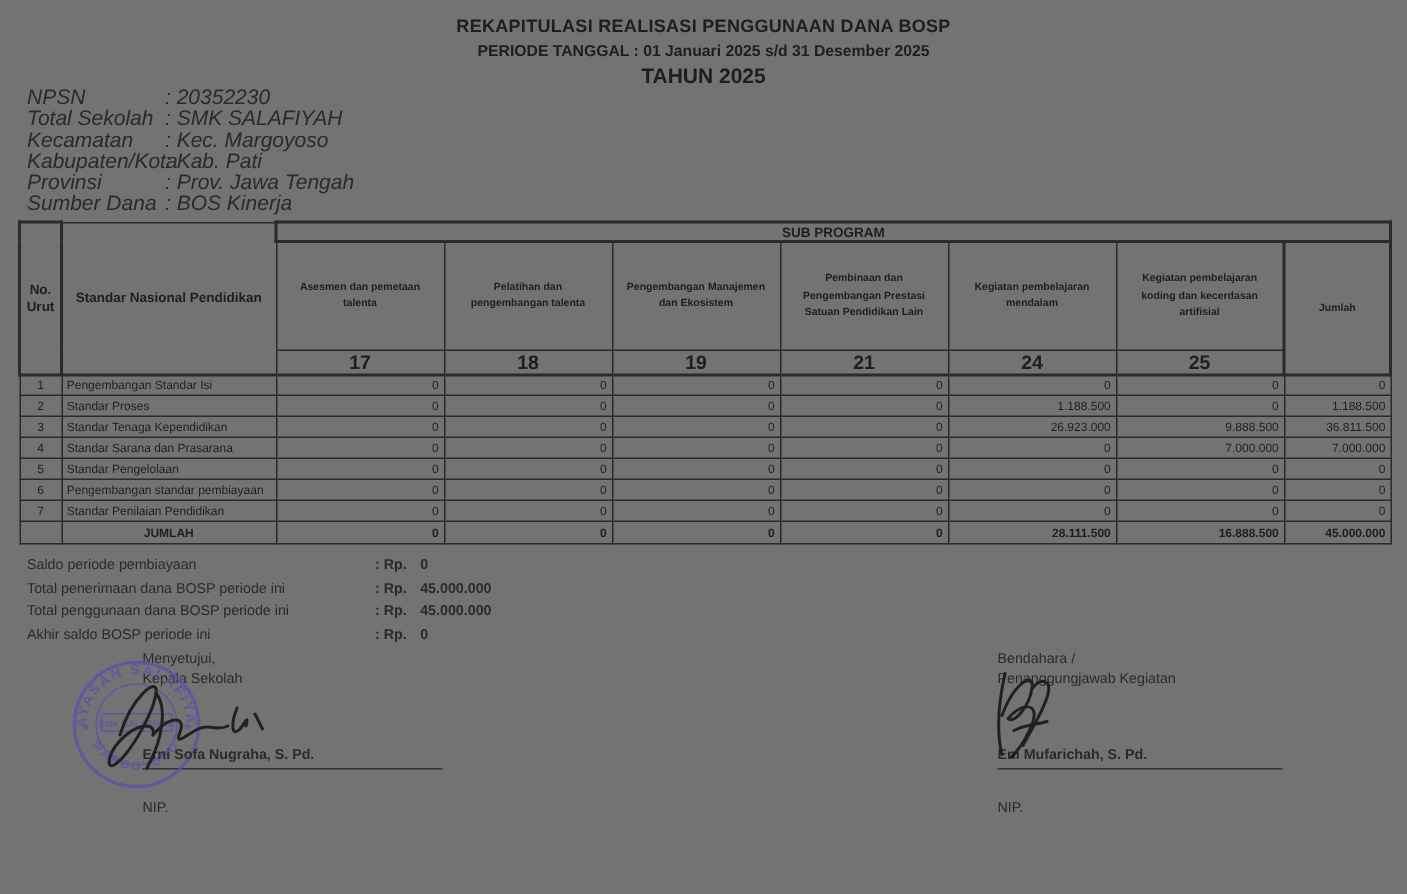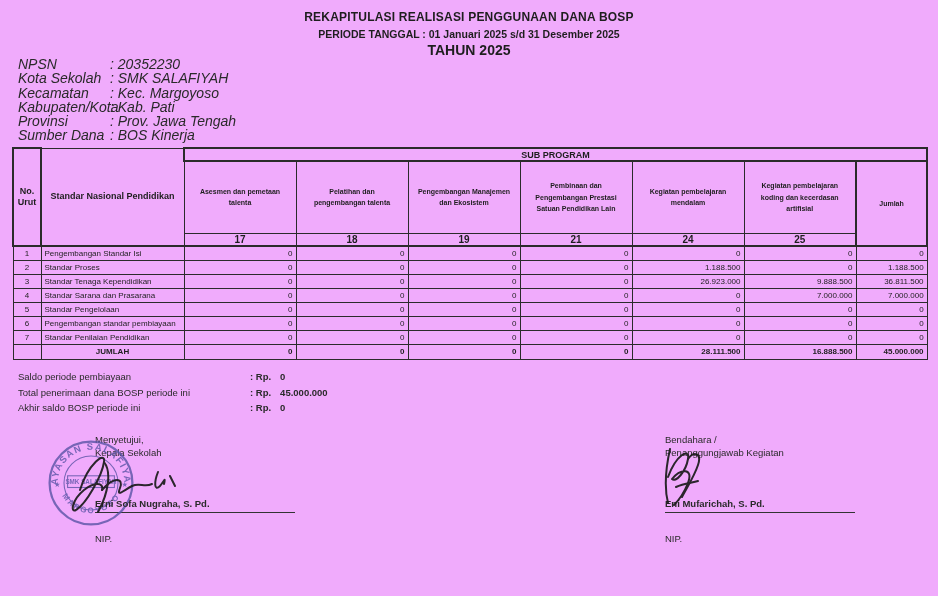--- a/index.html
+++ b/index.html
@@ -5,21 +5,21 @@
   * { margin: 0; padding: 0; box-sizing: border-box; }
   html, body { background: #ffffff; }
   body {
     font-family: "Liberation Sans", "DejaVu Sans", sans-serif;
     color: #222;
   }
   .page {
     position: relative;
     width: 938px;
     height: 596px;
-    background: #f0abfc;
+    background: #737373;
     overflow: hidden;
   }
 
   
   .title-block {
     position: absolute;
     top: 10px; left: 0;
     width: 100%;
     text-align: center;
     color: #1e1e1e;
@@ -53,21 +53,21 @@
     border: 1px solid #2b2b2b;
     overflow: hidden;
     font-weight: normal;
   }
   table.report .outer { border-width: 2px; }
   tr.band-row th { height: 13px; font-size: 9px; font-weight: bold; text-align: center; border-bottom-width: 2px; margin-top: 14px; }
   th.th-no { font-size: 8.5px; font-weight: bold; text-align: center; line-height: 1.25; }
   th.th-standar { font-size: 11px; font-weight: bold; text-align: center; line-height: 1.3; }
   tr.names-row th { height: 72px; font-size: 7px; font-weight: bold; text-align: center; line-height: 1.6; padding: 0 6px; vertical-align: middle; }
   th.th-jumlah { font-size: 10px; font-weight: bold; text-align: center; }
-  tr.codes-row th { height: 13px; font-size: 10px; font-weight: bold; text-align: center; border-bottom-width: 2px; }
+  tr.codes-row th { height: 13px; font-size: 13px; font-weight: bold; text-align: center; border-bottom-width: 2px; }
   tr.data-row td { height: 14px; font-size: 8px; }
   td.c-no { text-align: center; }
   td.c-label { text-align: left; padding-left: 3px; }
   td.c-val { text-align: right; padding-right: 3px; }
   tr.total-row td { height: 15px; font-size: 8px; font-weight: bold; }
   tr.total-row td.c-label { text-align: center; padding-left: 0; }
 
   
   .summary-block {
     position: absolute;
@@ -105,21 +105,21 @@
     <div class="doc-title">REKAPITULASI REALISASI PENGGUNAAN DANA BOSP</div>
     <div class="doc-period">PERIODE TANGGAL : 01 Januari 2025 s/d 31 Desember 2025</div>
     <div class="doc-year">TAHUN 2025</div>
   </div>
 
   <div class="info-block">
     <div class="info-row">
       <span class="info-label">NPSN</span><span class="info-value">: 20352230</span>
     </div>
     <div class="info-row">
-      <span class="info-label">Kota Sekolah</span><span class="info-value">: SMK SALAFIYAH</span>
+      <span class="info-label">Total Sekolah</span><span class="info-value">: SMK SALAFIYAH</span>
     </div>
     <div class="info-row">
       <span class="info-label">Kecamatan</span><span class="info-value">: Kec. Margoyoso</span>
     </div>
     <div class="info-row">
       <span class="info-label">Kabupaten/Kota</span><span class="info-value">: Kab. Pati</span>
     </div>
     <div class="info-row">
       <span class="info-label">Provinsi</span><span class="info-value">: Prov. Jawa Tengah</span>
     </div>
@@ -255,20 +255,23 @@
     </tr>
   </tbody>
     </table>
 
   <div class="summary-block">
     <div class="summary-row">
       <span class="summary-label">Saldo periode pembiayaan</span><span class="summary-prefix">: Rp.</span><span class="summary-amount">0</span>
     </div>
     <div class="summary-row">
       <span class="summary-label">Total penerimaan dana BOSP periode ini</span><span class="summary-prefix">: Rp.</span><span class="summary-amount">45.000.000</span>
+    </div>
+    <div class="summary-row">
+      <span class="summary-label">Total penggunaan dana BOSP periode ini</span><span class="summary-prefix">: Rp.</span><span class="summary-amount">45.000.000</span>
     </div>
     <div class="summary-row">
       <span class="summary-label">Akhir saldo BOSP periode ini</span><span class="summary-prefix">: Rp.</span><span class="summary-amount">0</span>
     </div>
   </div>
 
   <div class="sig-block sig-left">
     <div class="sig-line">Menyetujui,</div>
     <div class="sig-line">Kepala Sekolah</div>
     <div class="sig-space"></div>

